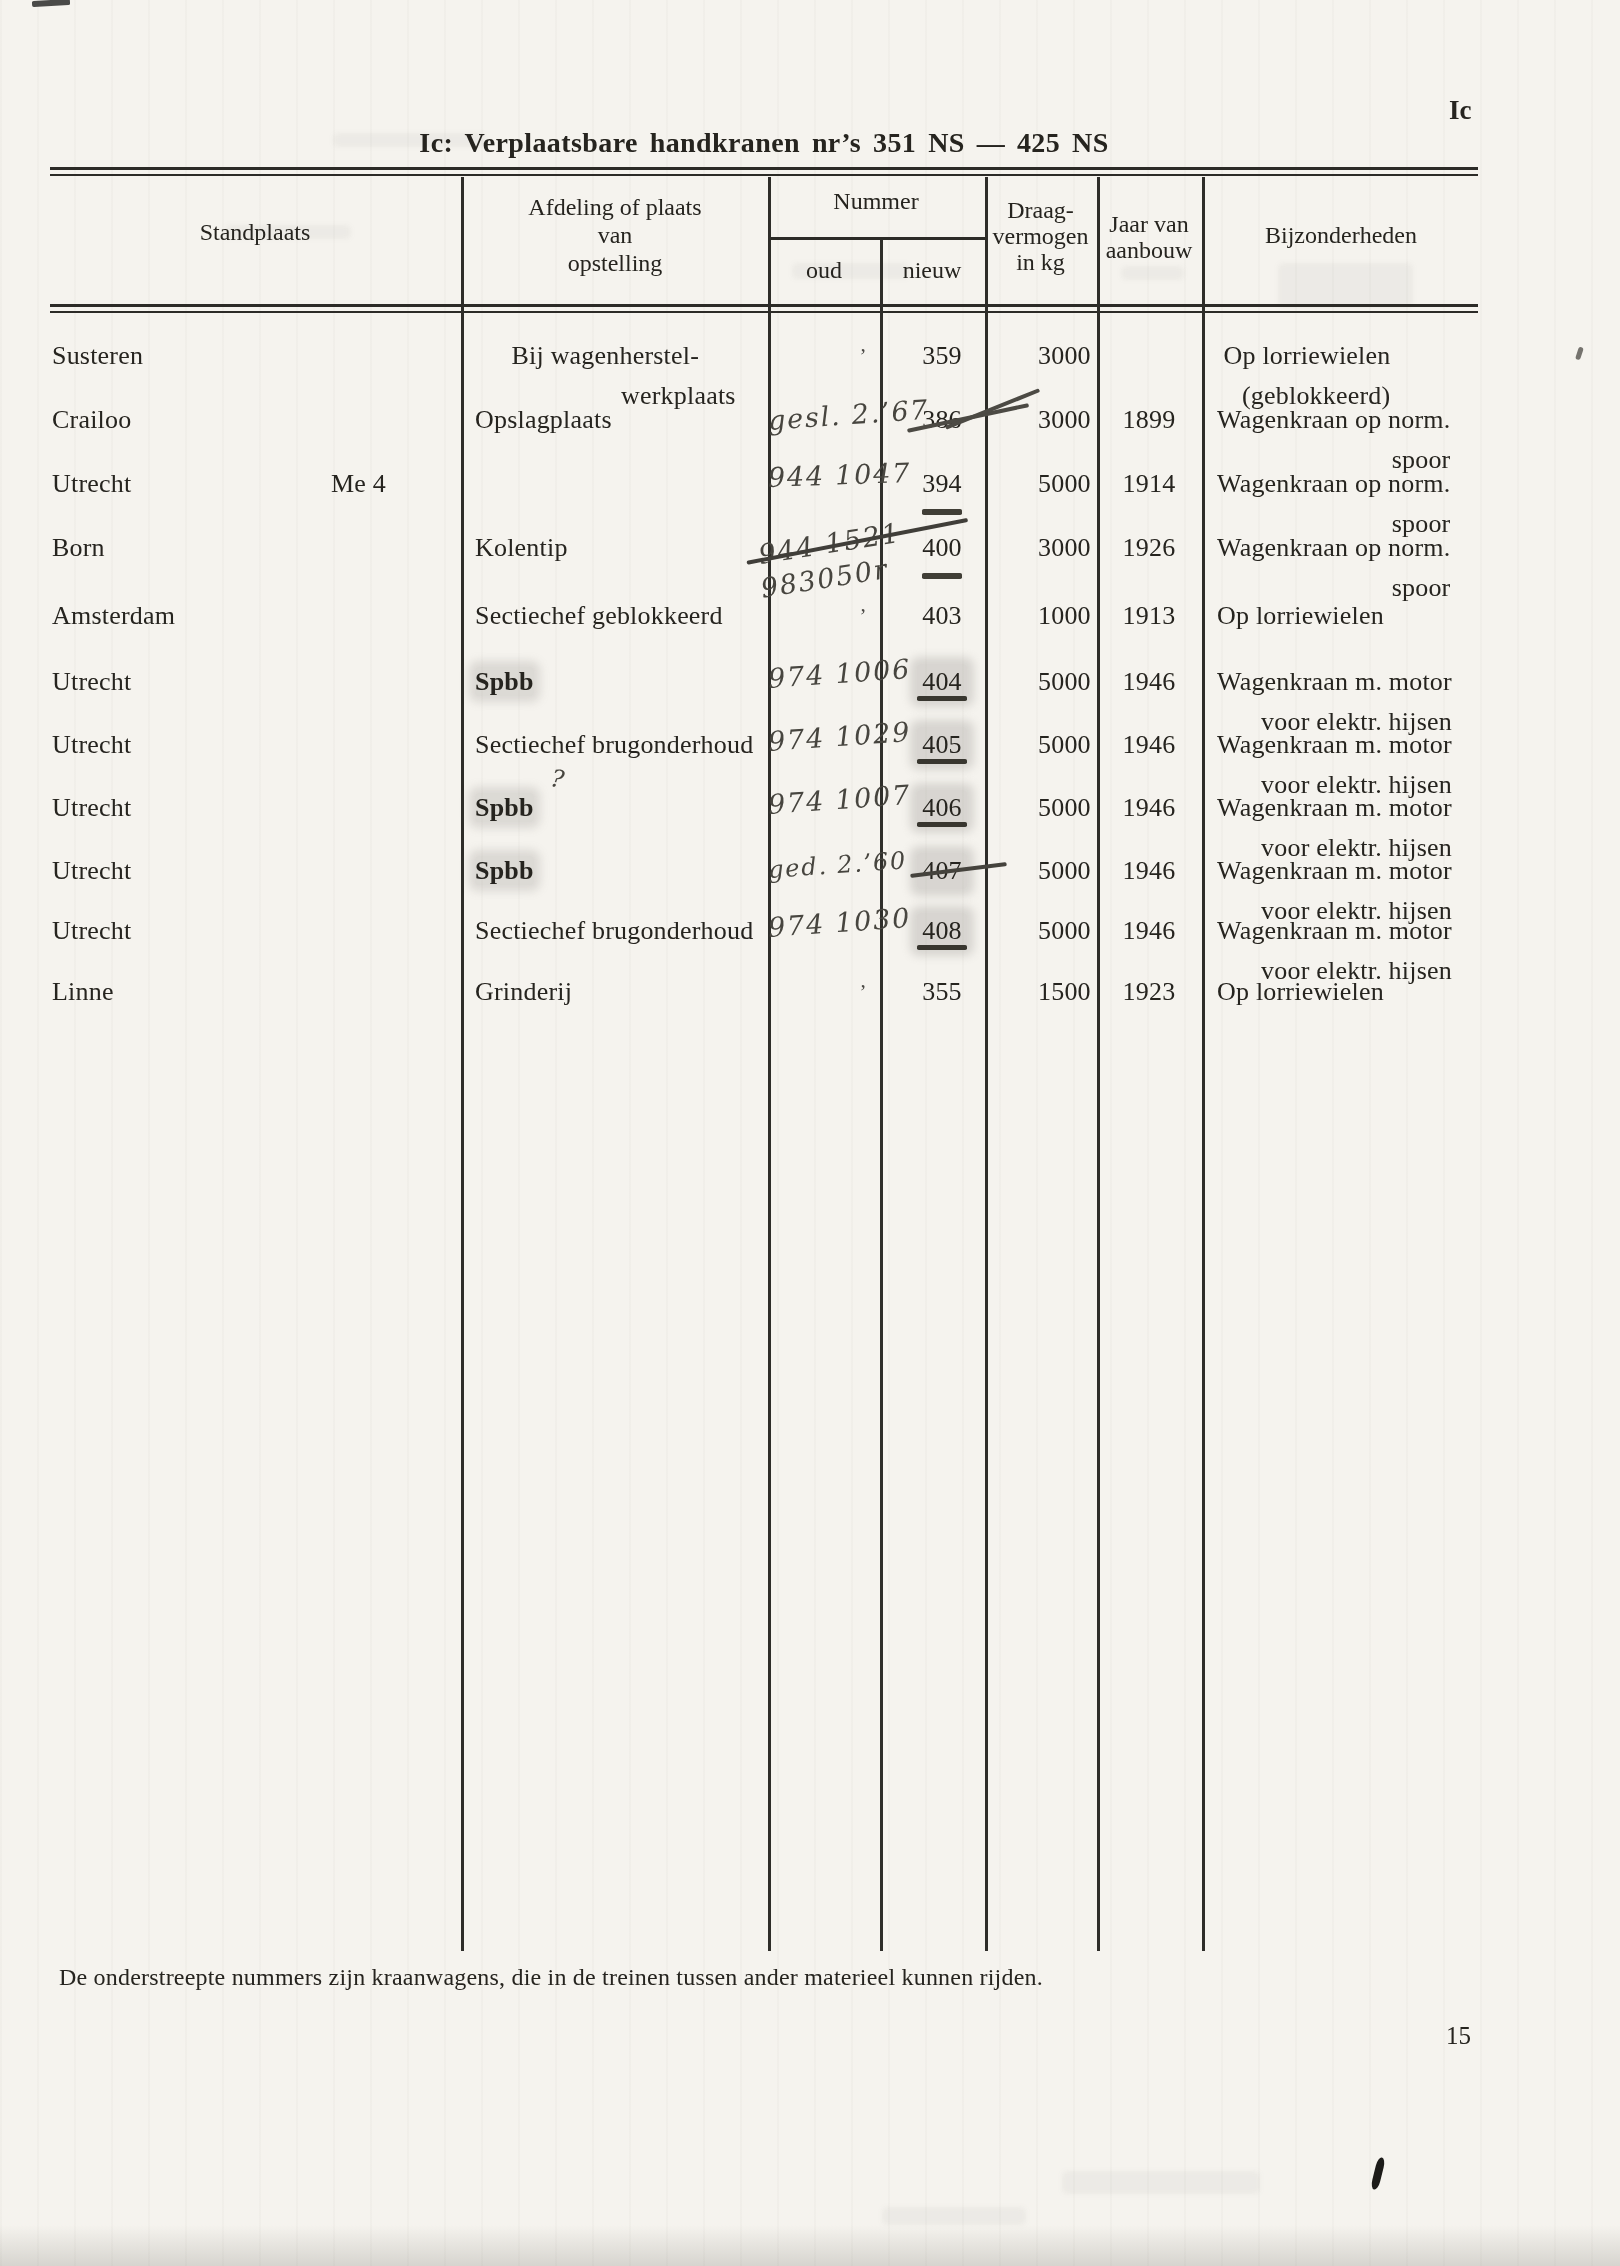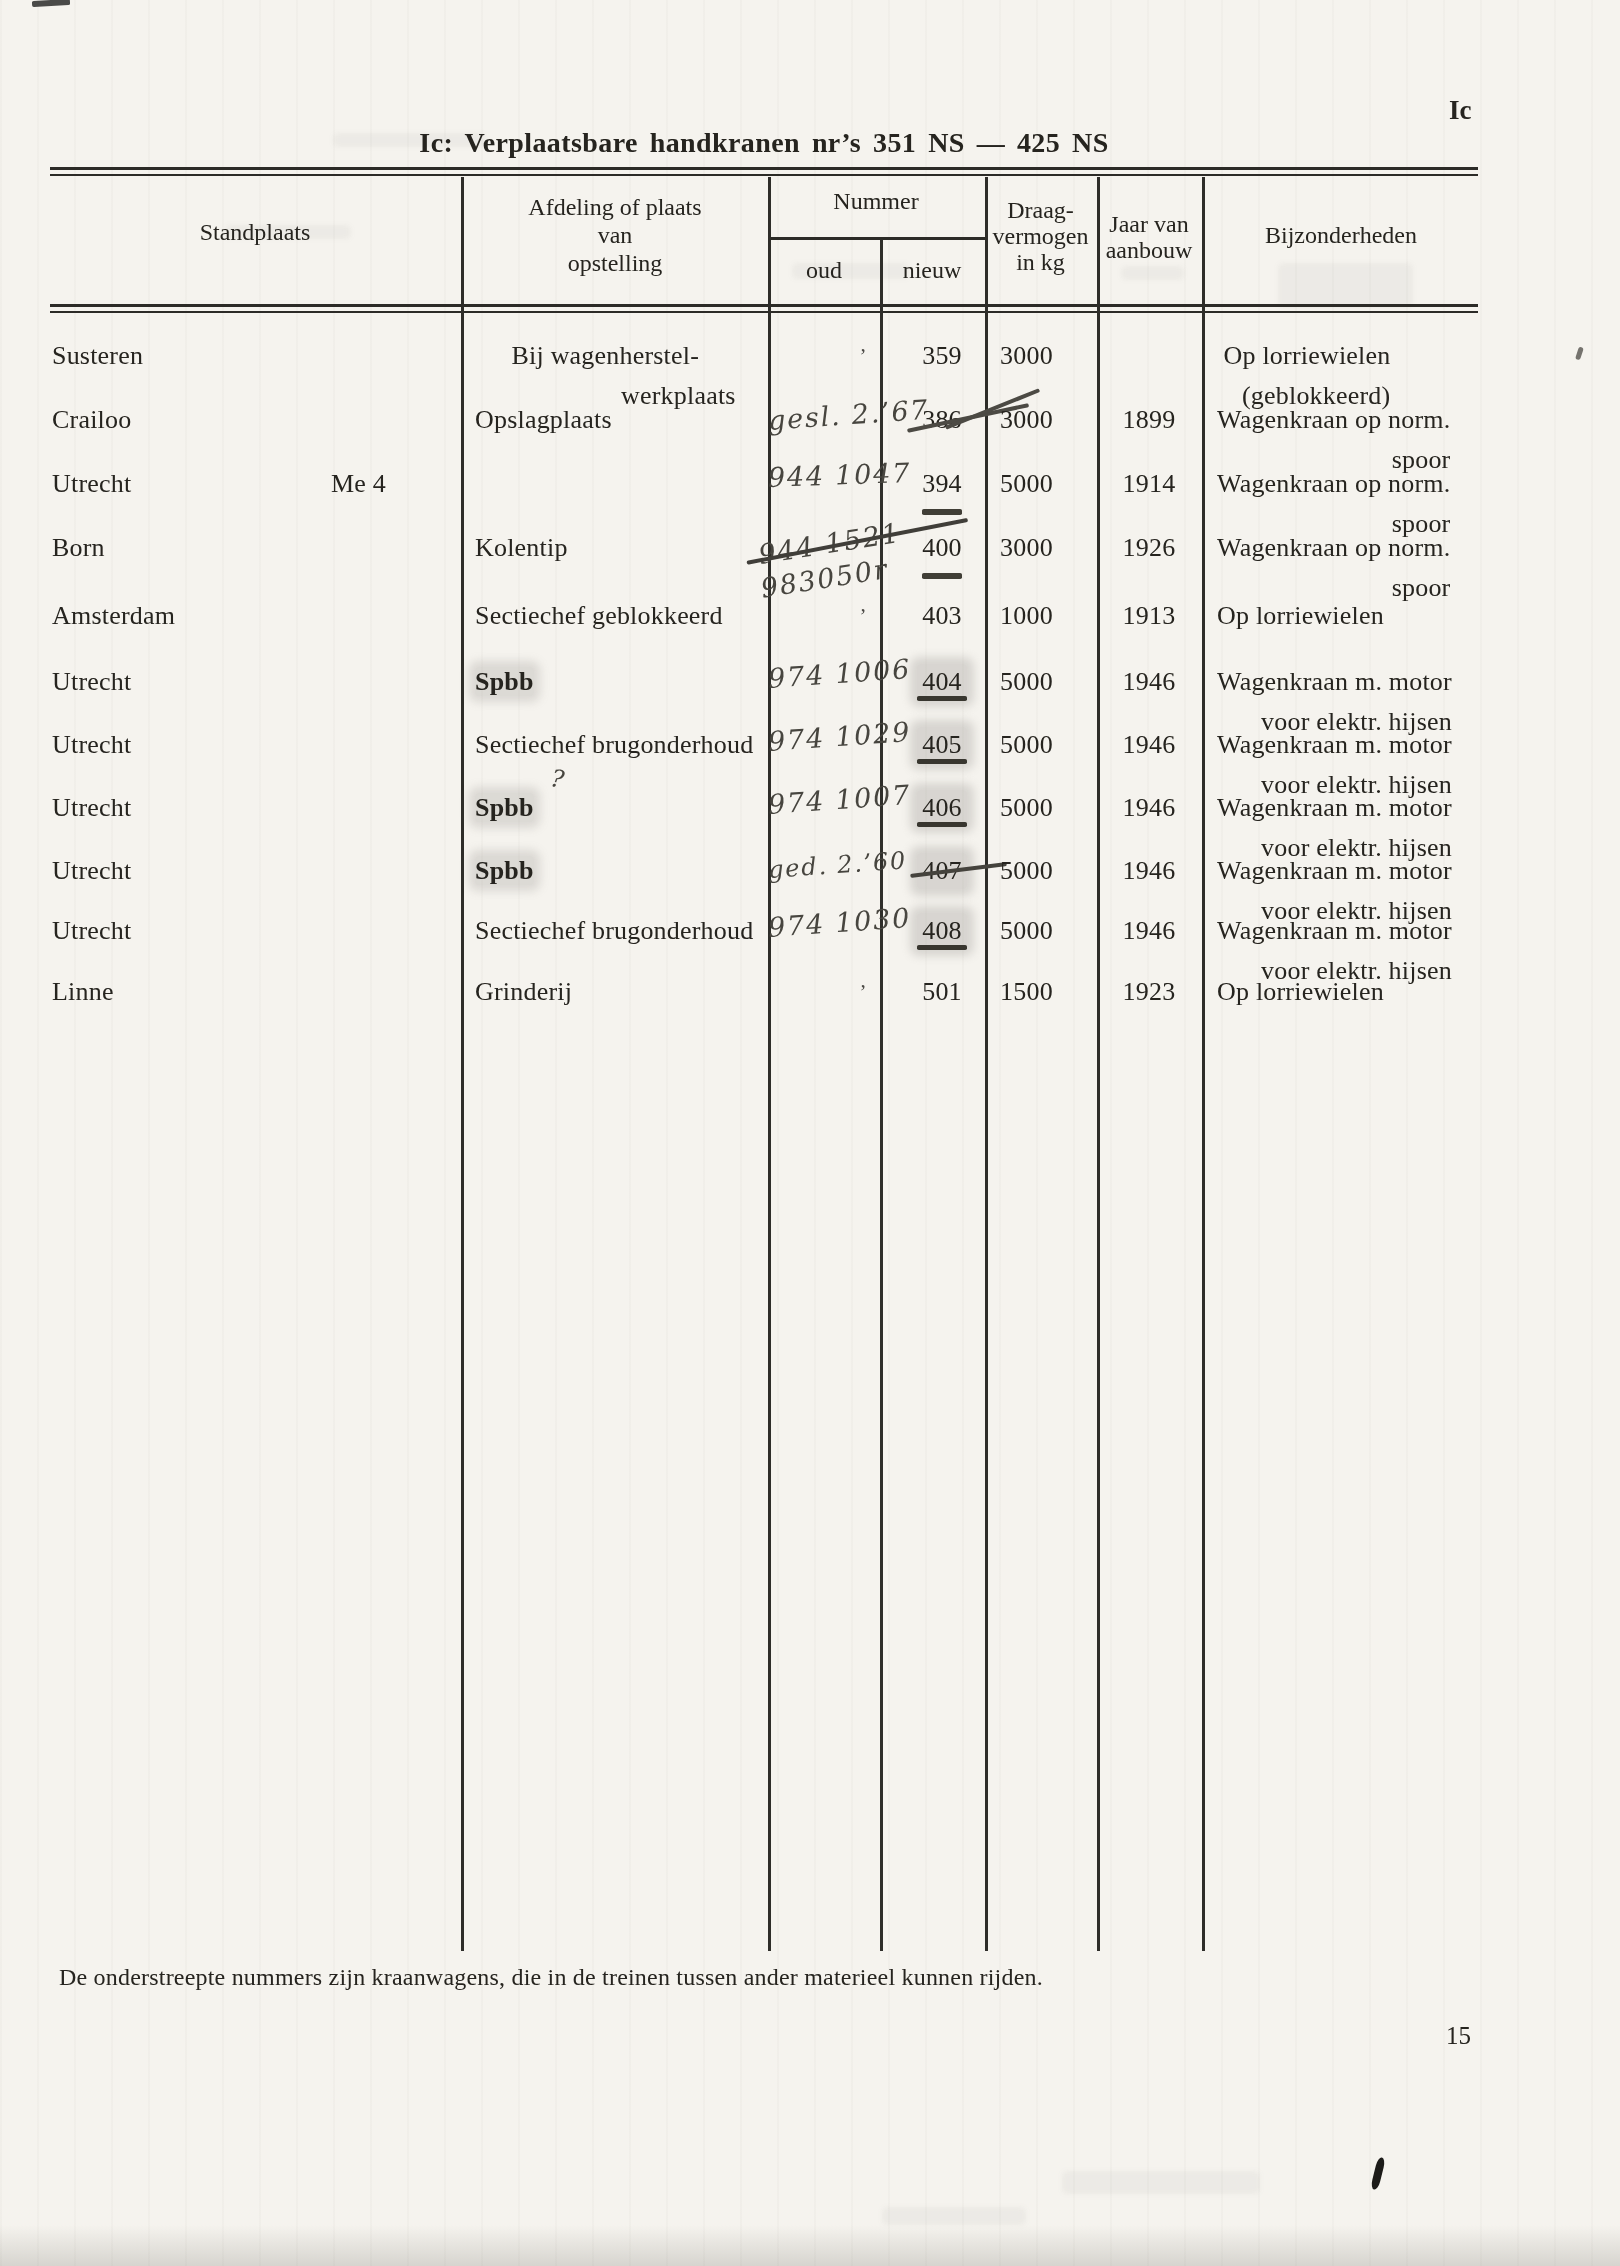--- a/index.html
+++ b/index.html
@@ -34,21 +34,21 @@
   .cell{position:absolute;top:0;font-size:26px;line-height:40px;letter-spacing:0.2px;white-space:nowrap;}
   .l2{display:block;}
   .c-stand{left:52px;}
   .c-extra{left:331px;}
   .c-afd{left:475px;text-align:center;}
   .ind-werk{margin-left:146px;}
   .ind-bijz{margin-left:25px;}
   .c-oud{left:768px;width:113px;text-align:center;}
   .c-oud.markcol{text-align:right;padding-right:14.4px;box-sizing:border-box;}
   .c-nieuw{left:880px;width:124px;text-align:center;}
-  .c-draag{left:970px;width:113px;text-align:center;}
+  .c-draag{left:1038px;width:113px;text-align:left;}
   .c-jaar{left:1097px;width:104px;text-align:center;}
   .c-bijz{left:1217px;text-align:right;}
 
   
   .hw{font-family:"DejaVu Serif",serif;font-style:italic;color:#47453f;
       font-size:27px;line-height:34px;letter-spacing:1.8px;transform:rotate(-4deg);}
   .hw-two{left:759px;width:153px;text-align:left;top:-1.8px;}
   .hw-two .hwl{display:block;transform:rotate(-5deg);}
   .hwstrike{position:absolute;left:-12.6px;top:15.3px;width:225px;height:3.6px;background:#403e39;transform:rotate(-7deg);border-radius:1.8px;}
   .ditto{font-size:21px;color:#4b4945;font-style:normal;letter-spacing:0;}
@@ -230,21 +230,21 @@
     <span class="cell c-nieuw"><span class="num ul hl">408</span></span>
     <span class="cell c-draag">5000</span>
     <span class="cell c-jaar">1946</span>
     <span class="cell c-bijz"><span>Wagenkraan m. motor</span><span class="l2 ind-bijz">voor elektr. hijsen</span></span>
   </div>
 
   <div class="row" style="top:972px;">
     <span class="cell c-stand">Linne</span>
     <span class="cell c-afd">Grinderij</span>
     <span class="cell c-oud markcol ditto">’</span>
-    <span class="cell c-nieuw"><span class="num">501</span></span>
+    <span class="cell c-nieuw"><span class="num">355</span></span>
     <span class="cell c-draag">1500</span>
     <span class="cell c-jaar">1923</span>
     <span class="cell c-bijz">Op lorriewielen</span>
   </div>
 
   <div class="footnote">De onderstreepte nummers zijn kraanwagens, die in de treinen tussen ander materieel kunnen rijden.</div>
   <div class="pagenum">15</div>
 
 </div>
 

